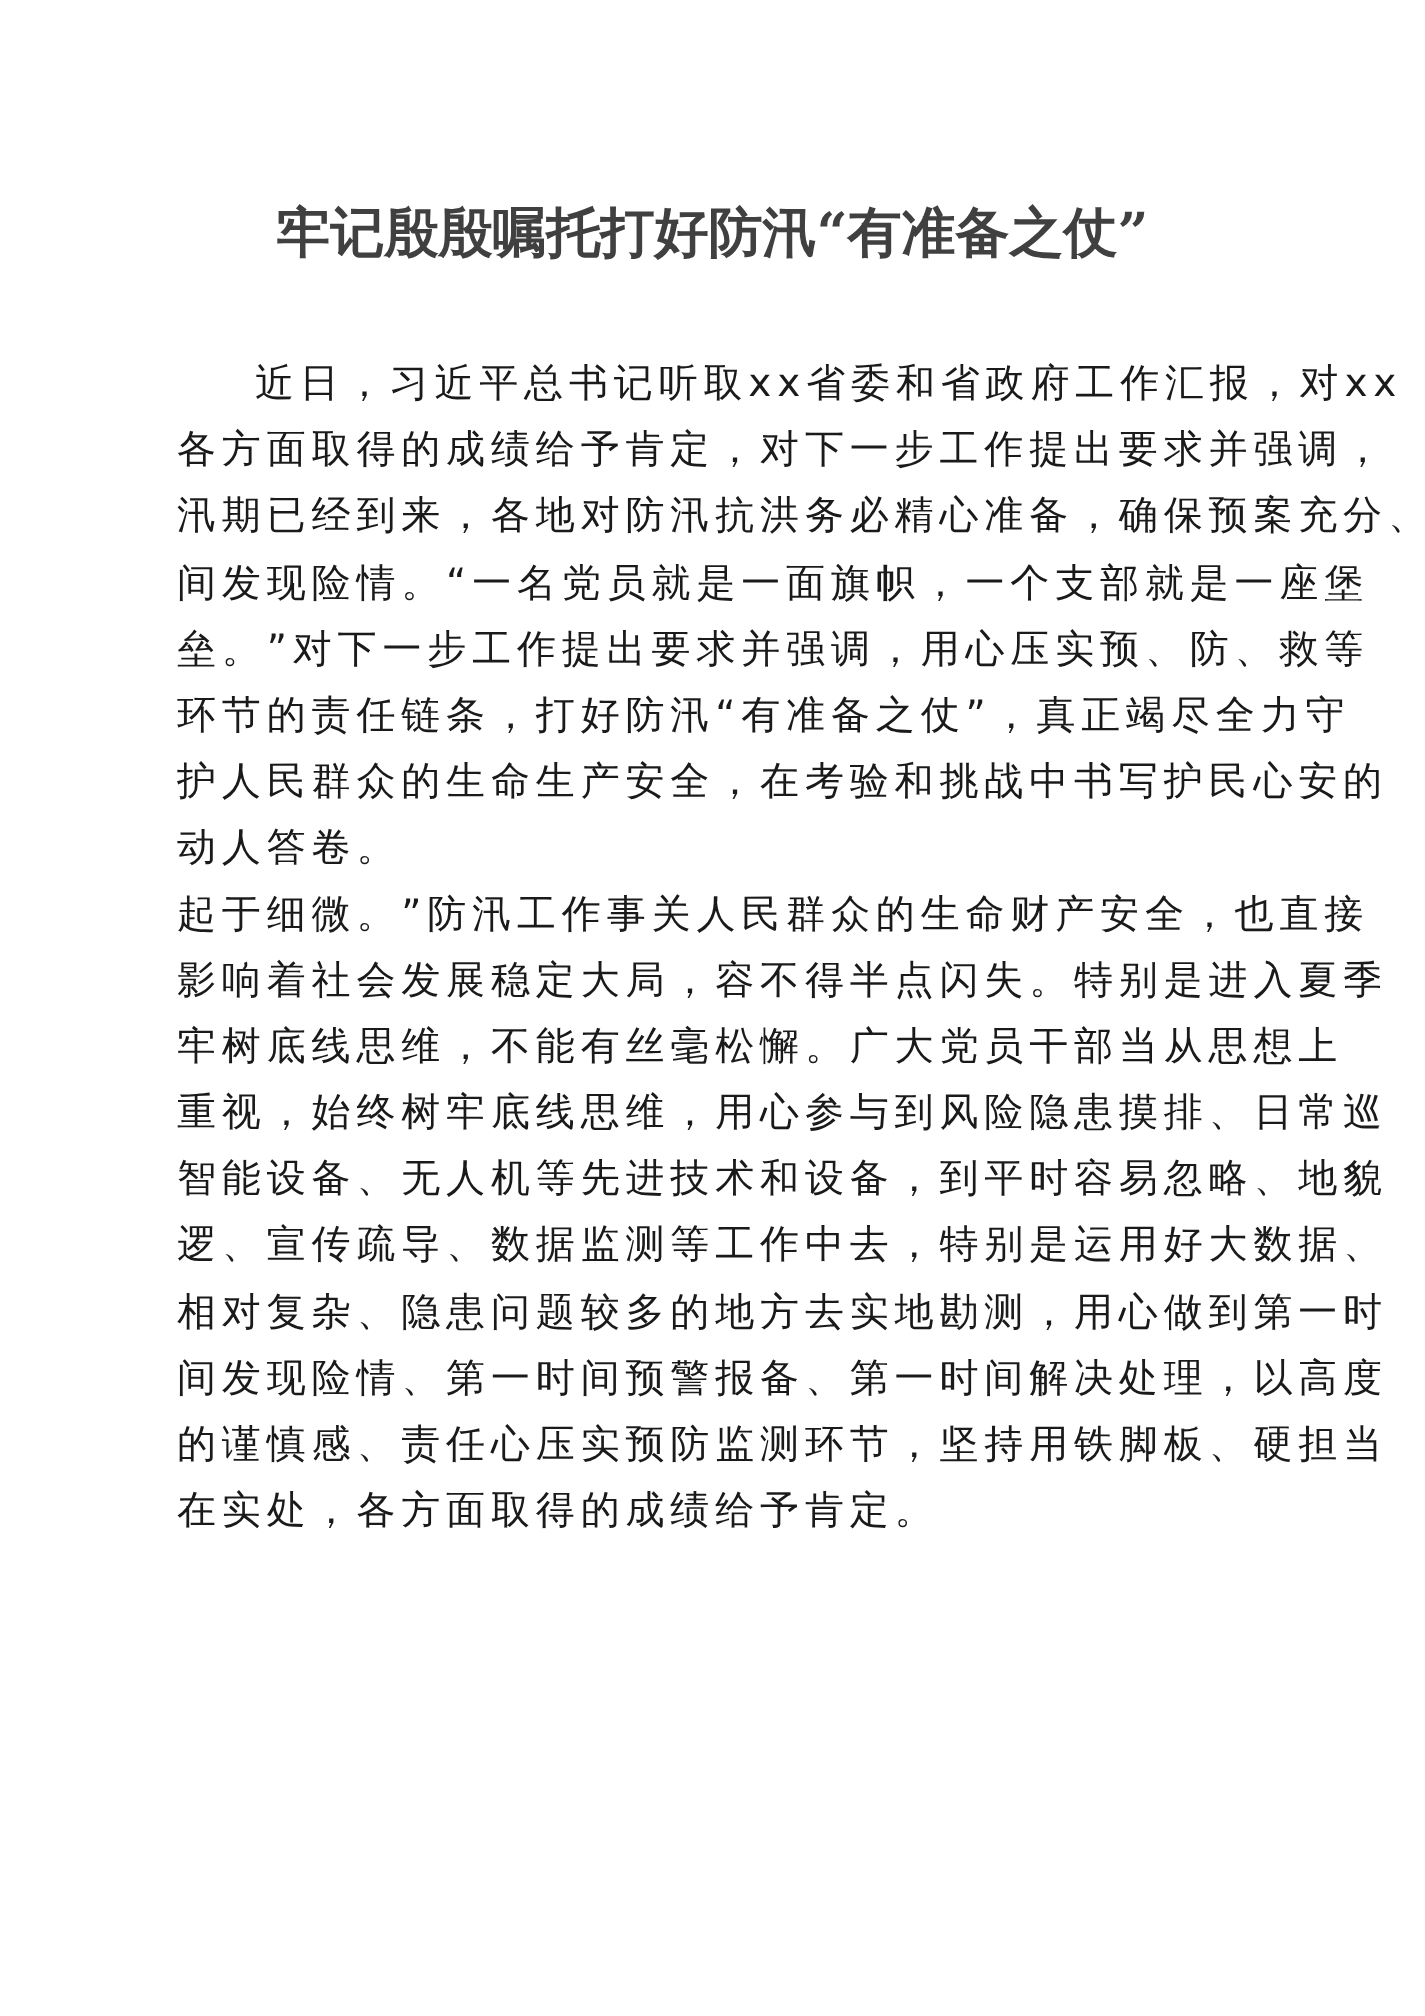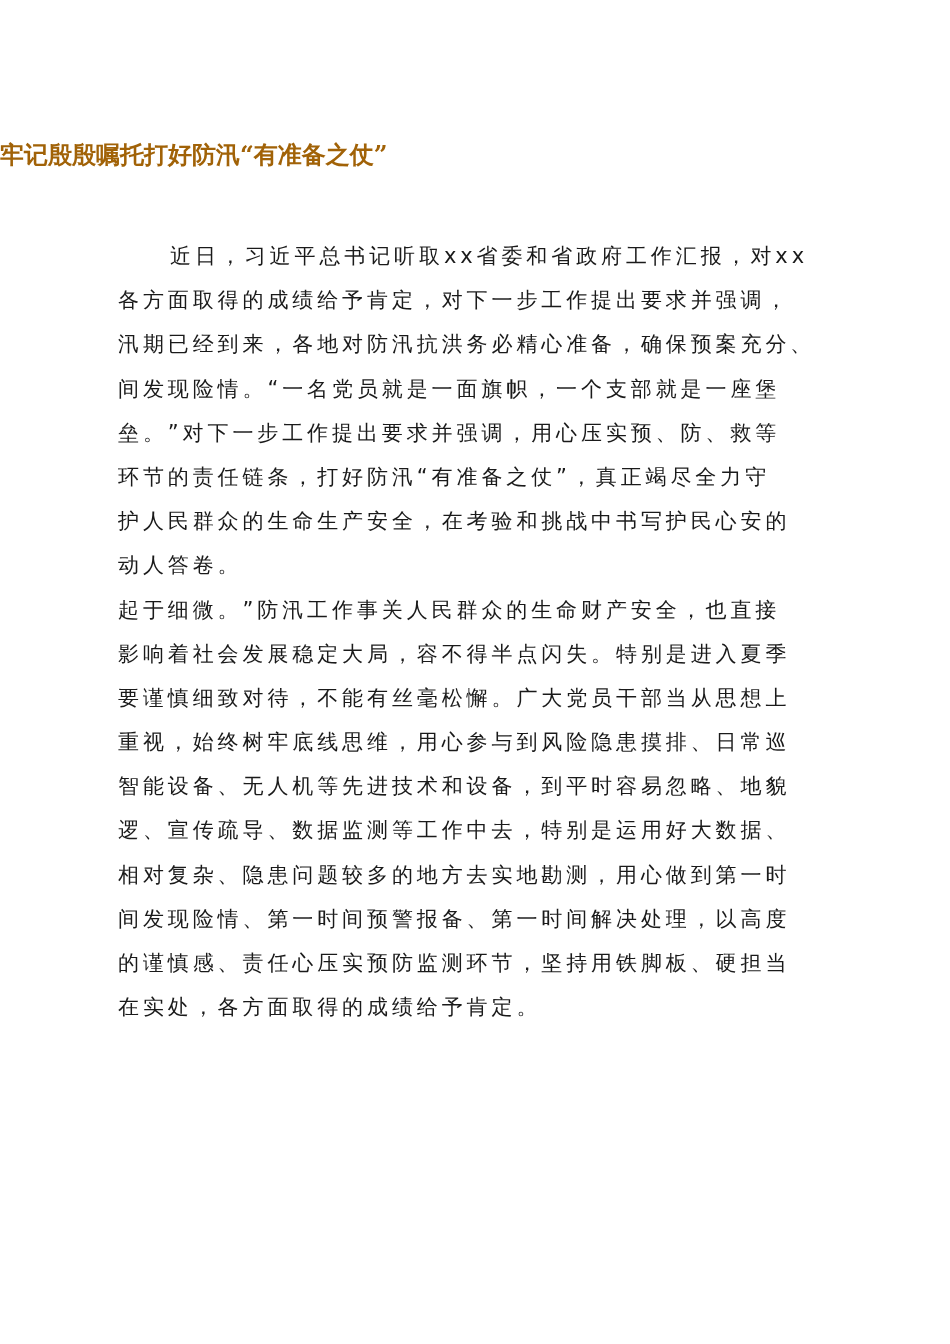--- a/index.html
+++ b/index.html
@@ -19,37 +19,38 @@
       position: absolute;
       left: 0; top: 0;
       width: 950px; height: 1344px;
       background: #ffffff;
     }
     .title {
       position: absolute;
       left: 0;
       top: 133px;
       width: 950px;
+      text-align: center;
       font-family: "DejaVu Serif", "Liberation Serif", serif;
       font-weight: bold;
-      font-size: 24px;
+      font-size: 36px;
       line-height: 44px;
       letter-spacing: 0px;
-      color: #a16207;
+      color: #404040;
     }
     .body-text {
       position: absolute;
       left: 118px;
       top: 234px;
       width: 720px;
     }
     .line {
       height: 44.2px;
       line-height: 44.2px;
-      font-size: 21px;
+      font-size: 26px;
       white-space: nowrap;
       letter-spacing: 3.9px;
       font-family: "DejaVu Sans", "Liberation Sans", sans-serif;
       font-weight: normal;
       color: #1a1a1a;
     }
     .line.indent {
       padding-left: 52px;
     }
   </style>
@@ -65,21 +66,21 @@
     <div class="line">各方面取得的成绩给予肯定，对下一步工作提出要求并强调，</div>
     <div class="line">汛期已经到来，各地对防汛抗洪务必精心准备，确保预案充分、</div>
     <div class="line">间发现险情。“一名党员就是一面旗帜，一个支部就是一座堡</div>
     <div class="line">垒。”对下一步工作提出要求并强调，用心压实预、防、救等</div>
     <div class="line">环节的责任链条，打好防汛“有准备之仗”，真正竭尽全力守</div>
     <div class="line">护人民群众的生命生产安全，在考验和挑战中书写护民心安的</div>
     <div class="line">动人答卷。</div>
 
     <div class="line">起于细微。”防汛工作事关人民群众的生命财产安全，也直接</div>
     <div class="line">影响着社会发展稳定大局，容不得半点闪失。特别是进入夏季</div>
-    <div class="line">要谨慎细致对待，不能有丝毫松懈。广大党员干部当从思想上</div>
+    <div class="line">牢树底线思维，不能有丝毫松懈。广大党员干部当从思想上</div>
     <div class="line">重视，始终树牢底线思维，用心参与到风险隐患摸排、日常巡</div>
     <div class="line">智能设备、无人机等先进技术和设备，到平时容易忽略、地貌</div>
     <div class="line">逻、宣传疏导、数据监测等工作中去，特别是运用好大数据、</div>
     <div class="line">相对复杂、隐患问题较多的地方去实地勘测，用心做到第一时</div>
     <div class="line">间发现险情、第一时间预警报备、第一时间解决处理，以高度</div>
     <div class="line">的谨慎感、责任心压实预防监测环节，坚持用铁脚板、硬担当</div>
     <div class="line">在实处，各方面取得的成绩给予肯定。</div>
   </div>
 </div>
 

